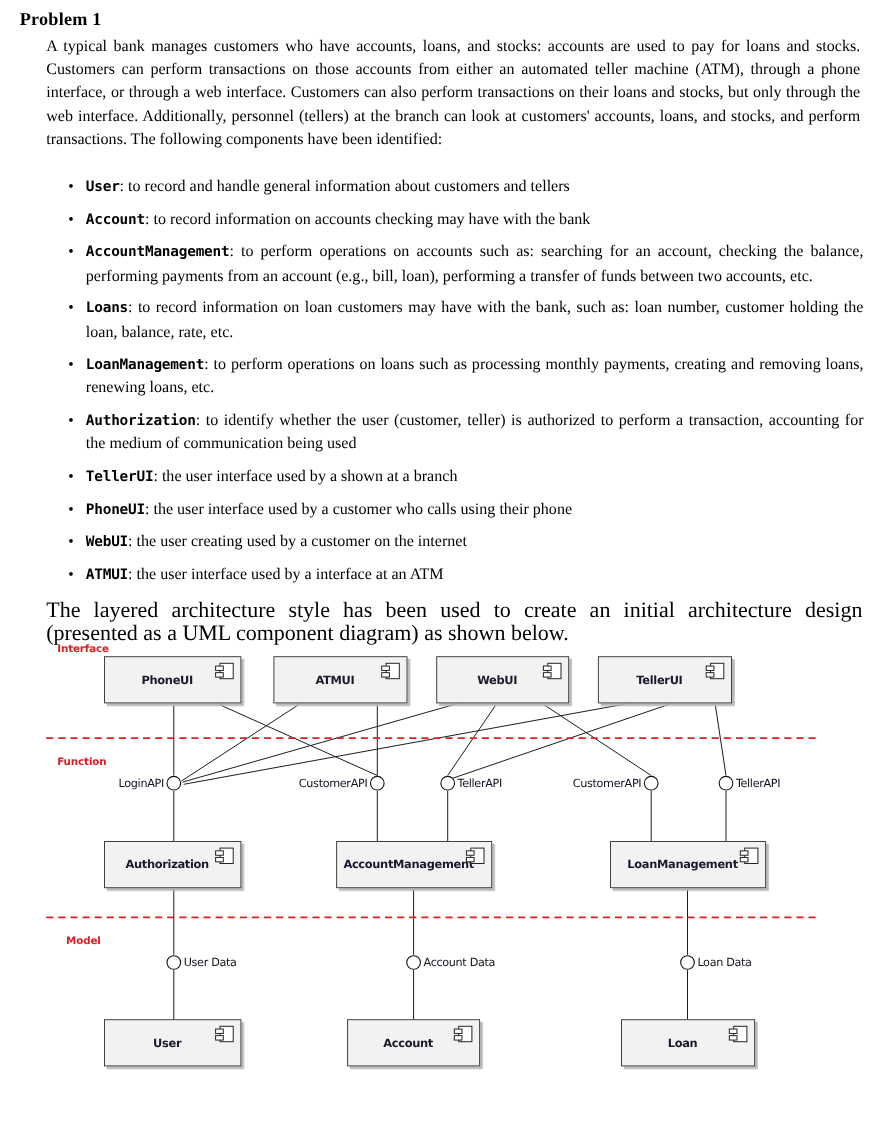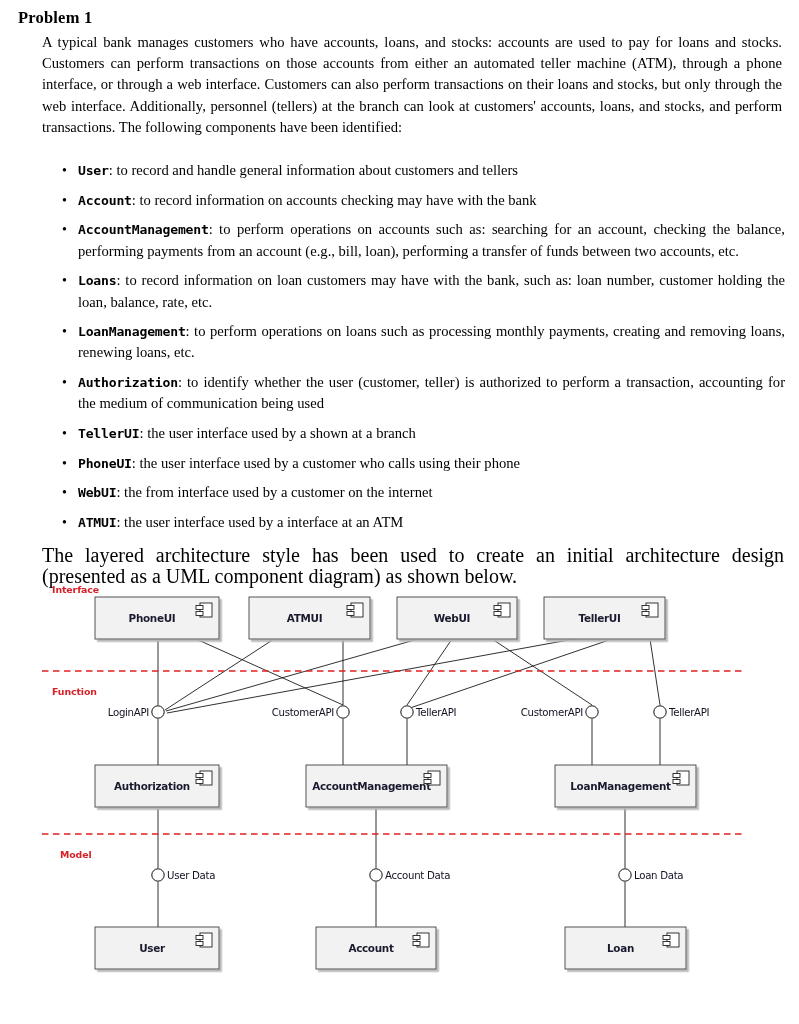--- a/index.html
+++ b/index.html
@@ -70,21 +70,21 @@
 
   <div class="bullets">
     <div class="bullet"><span class="dot">•</span><span class="mono">User</span><span>: to record and handle general information about customers and tellers</span></div>
     <div class="bullet"><span class="dot">•</span><span class="mono">Account</span><span>: to record information on accounts checking may have with the bank</span></div>
     <div class="bullet"><span class="dot">•</span><span class="mono">AccountManagement</span><span>: to perform operations on accounts such as: searching for an account, checking the balance, performing payments from an account (e.g., bill, loan), performing a transfer of funds between two accounts, etc.</span></div>
     <div class="bullet"><span class="dot">•</span><span class="mono">Loans</span><span>: to record information on loan customers may have with the bank, such as: loan number, customer holding the loan, balance, rate, etc.</span></div>
     <div class="bullet"><span class="dot">•</span><span class="mono">LoanManagement</span><span>: to perform operations on loans such as processing monthly payments, creating and removing loans, renewing loans, etc.</span></div>
     <div class="bullet"><span class="dot">•</span><span class="mono">Authorization</span><span>: to identify whether the user (customer, teller) is authorized to perform a transaction, accounting for the medium of communication being used</span></div>
     <div class="bullet"><span class="dot">•</span><span class="mono">TellerUI</span><span>: the user interface used by a shown at a branch</span></div>
     <div class="bullet"><span class="dot">•</span><span class="mono">PhoneUI</span><span>: the user interface used by a customer who calls using their phone</span></div>
-    <div class="bullet"><span class="dot">•</span><span class="mono">WebUI</span><span>: the from interface used by a customer on the internet</span></div>
+    <div class="bullet"><span class="dot">•</span><span class="mono">WebUI</span><span>: the user creating used by a customer on the internet</span></div>
     <div class="bullet"><span class="dot">•</span><span class="mono">ATMUI</span><span>: the user interface used by a interface at an ATM</span></div>
   </div>
 
   <div class="closing">The layered architecture style has been used to create an initial architecture design (presented as a UML component diagram) as shown below.</div>
 
   <div class="diagram">
     <svg width="799" height="430" viewBox="0 0 799 430" xmlns="http://www.w3.org/2000/svg">
       <defs>
         <filter id="boxshadow" x="-20%" y="-20%" width="160%" height="160%">
           <feDropShadow dx="2.5" dy="2.5" stdDeviation="0.6" flood-color="#b6b6b6" flood-opacity="0.95"></feDropShadow>

